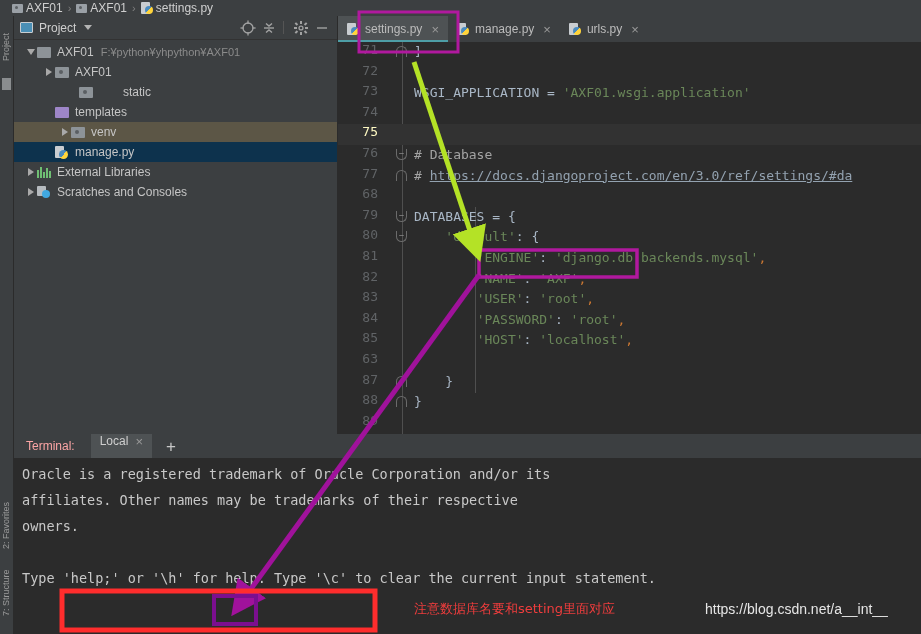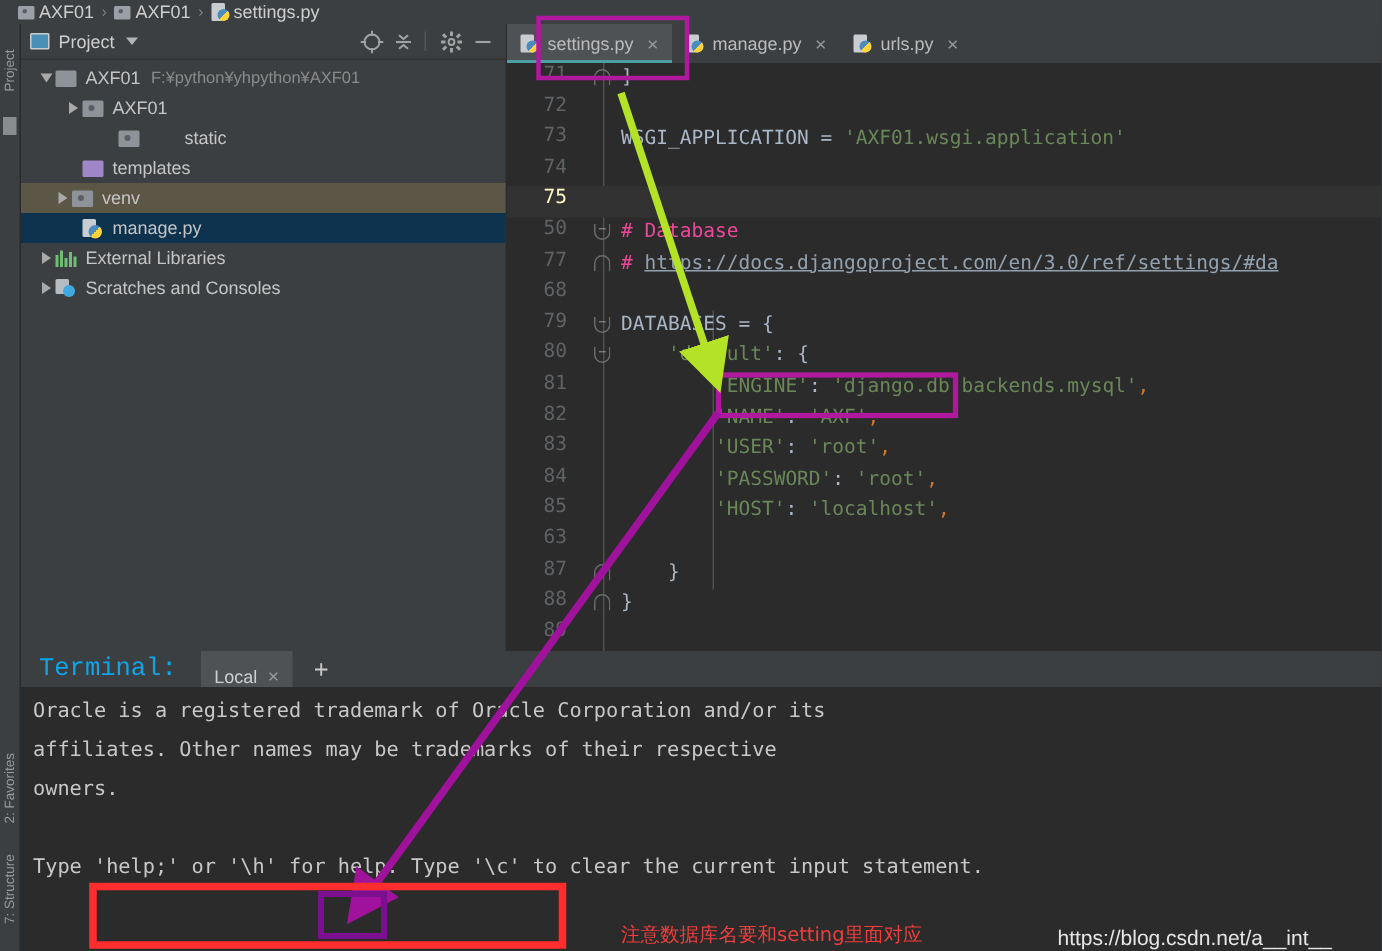--- a/index.html
+++ b/index.html
@@ -118,29 +118,29 @@
     border:1px solid #6b6b6b; color:#8a8a8a; font-size:9px; line-height:9px; text-align:center;
   }
   .fold-mark.down { border-radius:0 0 6px 6px; border-top:0; }
   .fold-mark.up   { border-radius:6px 6px 0 0; border-bottom:0; }
   .vline { position:absolute; left:64px; top:0; bottom:0; width:1px; background:#4f4f4f; }
   .ind-line { position:absolute; left:137px; top:0; bottom:0; width:1px; background:#4f4f4f; }
   .src { position:absolute; left:76px; top:2px; white-space:pre; }
   .k-def { color:#a9b7c6; }
   .k-str { color:#6a8759; }
   .k-num { color:#6897bb; }
-  .k-cmt { color:#ec4899; }
+  .k-cmt { color:#a3a3a3; }
   .k-link { color:#93a2b0; text-decoration:underline; }
   .k-comma { color:#cc7832; }
 
   
   .term { position:absolute; left:14px; top:434px; width:907px; height:200px; background:#2b2b2b; }
   .termhead { height:24px; background:#3c3f41; display:flex; align-items:center; padding-left:12px; gap:0; }
-  .termhead .lbl { font-size:17px; color:#0ea5e9; margin-right:16px;font-family:Liberation Mono, monospace; }
-  .termtab { display:flex; align-items:flex-end; gap:7px; height:24px; padding:0 9px; background:#4e5254; font-size:12px; color:#cfcfcf; }
+  .termhead .lbl { font-size:12px; color:#fca5a5; margin-right:16px; }
+  .termtab { display:flex; align-items:flex-start; gap:7px; height:24px; padding:0 9px; background:#4e5254; font-size:12px; color:#cfcfcf; }
   .termtab .x { color:#9a9a9a; font-size:13px; }
   .plus { margin-left:14px; color:#c8c8c8; font-size:17px; line-height:1; }
   .termbody {
     position:absolute; left:0; top:24px; right:0; bottom:0; background:#2b2b2b;
     font-family:"DejaVu Sans Mono","Liberation Mono",monospace; font-size:13.5px; color:#c8c8c8;
     padding:8px 0 0 8px;
   }
   .tline { height:26px; white-space:pre; }
 
   .annot-red { color:#f03d3d; font-family:"DejaVu Sans", sans-serif; font-size:13px; }
@@ -244,21 +244,21 @@
       <div class="trow" style="padding-left:28px;gap:24px;">
         <span class="arr none"></span>
         <span class="fold"></span>
         <span class="tname">static</span>
       </div>
       <div class="trow" style="padding-left:28px;">
         <span class="arr none"></span>
         <span class="fold purple plain"></span>
         <span class="tname">templates</span>
       </div>
-      <div class="trow sel-venv" style="padding-left:21px;">
+      <div class="trow sel-venv" style="padding-left:44px;">
         <span class="arr">
             <i></i>
           </span>
         <span class="fold"></span>
         <span class="tname">venv</span>
       </div>
       <div class="trow sel-file" style="padding-left:28px;">
         <span class="arr none"></span>
         <span class="py-ico"></span>
         <span class="tname">manage.py</span>
@@ -326,21 +326,21 @@
           </div>
           <div class="ln-row">
             <span class="ln">74</span>
             <span class="src"></span>
           </div>
           <div class="ln-row cur">
             <span class="ln cur">75</span>
             <span class="src"></span>
           </div>
           <div class="ln-row">
-            <span class="ln">50</span>
+            <span class="ln">76</span>
             <span class="gut">
               <span class="fold-mark down">−</span>
             </span>
             <span class="src"><span class="k-cmt"># Database</span></span>
           </div>
           <div class="ln-row">
             <span class="ln">77</span>
             <span class="gut">
               <span class="fold-mark up"></span>
             </span>
@@ -424,22 +424,22 @@
       <div class="tline">owners.</div>
       <div class="tline">&nbsp;</div>
       <div class="tline">Type 'help;' or '\h' for help. Type '\c' to clear the current input statement.</div>
       <div class="tline">&nbsp;</div>
       <div class="tline">
         
       </div>
     </div>
   </div>
 
-  <div class="annot-red" style="position:absolute; left:414px; top:614px;">注意数据库名要和setting里面对应</div>
-  <div class="annot-url" style="position:absolute; left:705px; top:617px;">https://blog.csdn.net/a__int__</div>
+  <div class="annot-red" style="position:absolute; left:414px; top:600px;">注意数据库名要和setting里面对应</div>
+  <div class="annot-url" style="position:absolute; left:705px; top:601px;">https://blog.csdn.net/a__int__</div>
 
   <div class="overlay">
     <svg width="921" height="634" style="position:absolute;left:0;top:0;">
       <defs>
         <marker id="mk-green" markerWidth="7" markerHeight="7" refX="3" refY="3.5" orient="auto">
           <polygon points="0,0 7,3.5 0,7" fill="#b4e226"></polygon>
         </marker>
         <marker id="mk-mag" markerWidth="7" markerHeight="7" refX="3" refY="3.5" orient="auto">
           <polygon points="0,0 7,3.5 0,7" fill="#a0129b"></polygon>
         </marker>

